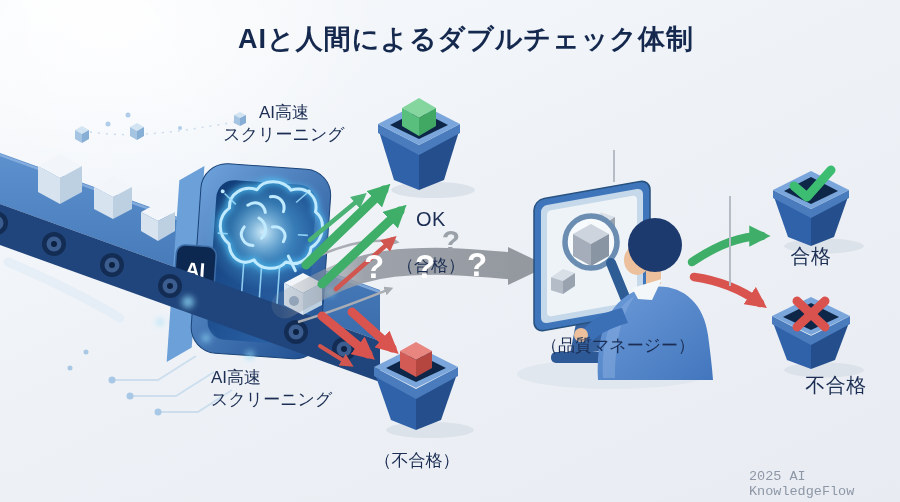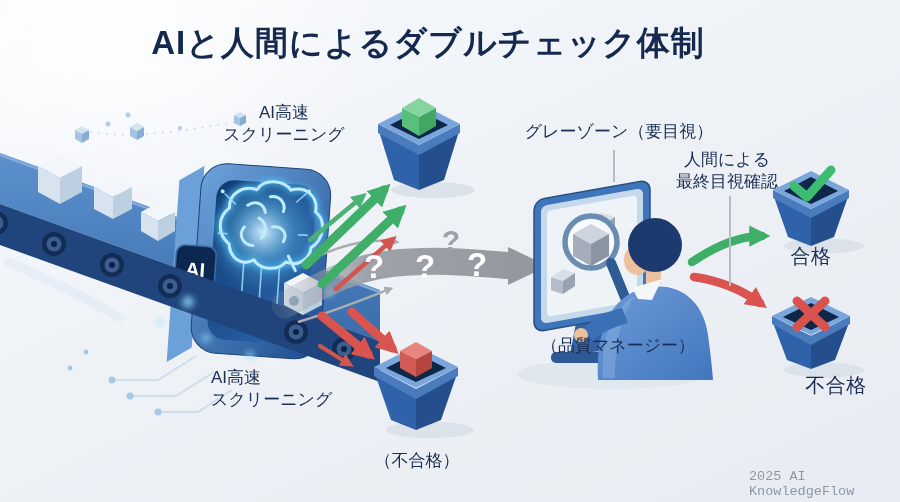--- a/index.html
+++ b/index.html
@@ -3,22 +3,22 @@
 <meta charset="utf-8">
 <style>
   html,body{margin:0;padding:0;}
   #stage{position:relative;width:900px;height:502px;overflow:hidden;
     background:linear-gradient(155deg,#f8fafc 0%,#eef2f7 45%,#e8ecf2 100%);
     font-family:"Liberation Sans","DejaVu Sans",sans-serif;}
   #art{position:absolute;left:0;top:0;}
   .label{position:absolute;font-weight:400;color:#1b2d52;font-size:17px;line-height:1.32;white-space:pre-line;}
   .center{transform:translateX(-50%);text-align:center;}
   .big{font-size:20px;letter-spacing:.5px;}
-  .title{position:absolute;left:428px;top:21px;transform:translateX(-50%);white-space:nowrap;
-    font-size:33px;font-weight:700;color:#15294f;letter-spacing:1px;}
+  .title{position:absolute;left:466px;top:21px;transform:translateX(-50%);white-space:nowrap;
+    font-size:27px;font-weight:700;color:#15294f;letter-spacing:1px;}
   .q{position:absolute;transform:translate(-50%,-50%);font-weight:800;font-size:33px;color:#ffffff;}
   .q.gray{color:#9ba1a9;font-size:30px;}
   .watermark{position:absolute;left:749px;top:469px;font-size:13.5px;color:#8e97a6;font-weight:400;font-family:Liberation Mono, monospace;}
 </style>
 </head>
 <body>
 
 <div id="stage">
 
 <svg id="art" width="900" height="502" viewBox="0 0 900 502">
@@ -352,27 +352,28 @@
   </g>
 </svg>
 
 <div class="title">AIと人間によるダブルチェック体制</div>
 
 <div class="label center" style="left:284px;top:102px">AI高速
 スクリーニング</div>
 <div class="label" style="left:211px;top:367px">AI高速
 スクリーニング</div>
 
+<div class="label center" style="left:431px;top:184px">
+  <div class="big">OK</div>
+  <div>（合格）</div>
+</div>
 <div class="label center" style="left:417px;top:428px">
   <div>（不合格）</div>
 </div>
 
-<div class="label center" style="left:619px;top:121px">グレーゾーン（要目視）</div>
-<div class="label center" style="left:727px;top:149px">人間による
-最終目視確認</div>
 <div class="label center" style="left:618px;top:335px">（品質マネージー）</div>
 <div class="label center big" style="left:811px;top:243px">合格</div>
 <div class="label center big" style="left:836px;top:372px">不合格</div>
 
 <div class="q" style="left:374px;top:267px">?</div>
 <div class="q" style="left:425px;top:267px">?</div>
 <div class="q" style="left:477px;top:265px">?</div>
 <div class="q gray" style="left:451px;top:241px">?</div>
 
 <div class="watermark">2025 AI KnowledgeFlow</div>

